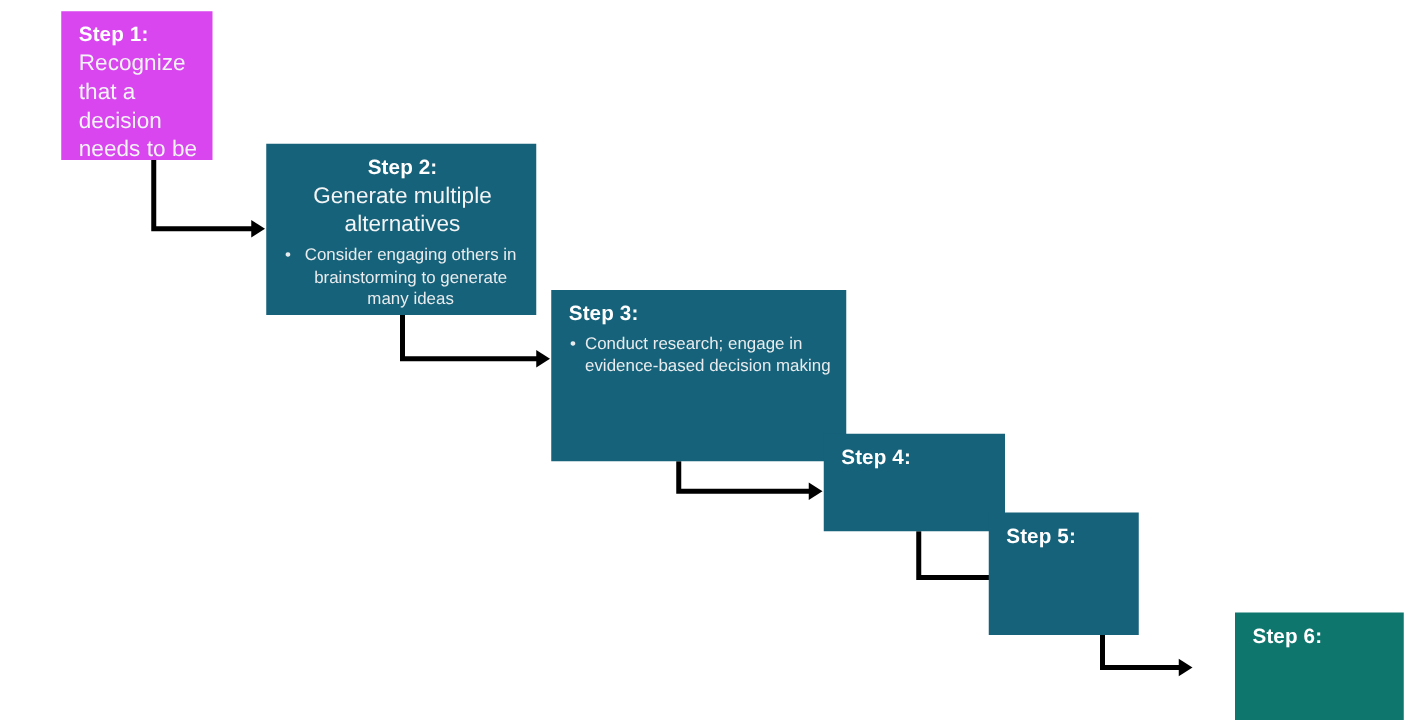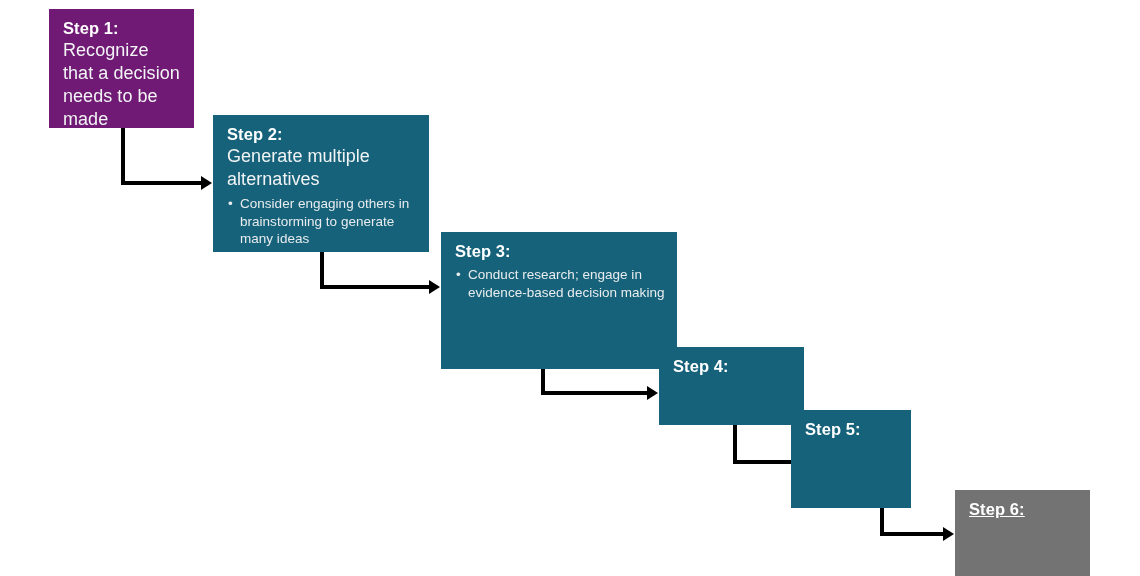--- a/index.html
+++ b/index.html
@@ -103,39 +103,39 @@
         <path d="M 14 14 L 14 51 L 89 51" fill="none" stroke="#000000" stroke-width="4" stroke-linecap="butt"></path>
         <polygon points="99,51 88,44 88,58" fill="#000000"></polygon>
       </svg>
     </div>
     <div class="connector" style="left: 868px; top: 494px; width: 100px; height: 54px;">
       <svg width="100" height="54" viewBox="0 0 100 54">
         <path d="M 14 14 L 14 40 L 76 40" fill="none" stroke="#000000" stroke-width="4" stroke-linecap="butt"></path>
         <polygon points="86,40 75,33 75,47" fill="#000000"></polygon>
       </svg>
     </div>
-    <div class="step-box" style="left: 49px; top: 9px; width: 145px; height: 119px; background: #701a75;">
+    <div class="step-box" style="left: 49px; top: 9px; width: 121px; height: 119px; background: #d946ef;">
       <span class="step-label">Step 1:</span>
       <span class="step-text">Recognize that a decision needs to be made</span>
     </div>
-    <div class="step-box" style="left: 213px; top: 115px; width: 216px; height: 137px; background: rgb(22, 98, 122);">
+    <div class="step-box" style="left: 213px; top: 115px; width: 216px; height: 137px; background: rgb(22, 98, 122); text-align: center;">
       <span class="step-label">Step 2:</span>
       <span class="step-text">Generate multiple alternatives</span>
       <ul class="step-bullets">
         <li><span class="bullet-dot">•</span><span>Consider engaging others in brainstorming to generate many ideas</span></li>
       </ul>
     </div>
     <div class="step-box" style="left: 441px; top: 232px; width: 236px; height: 137px; background: rgb(22, 98, 122);">
       <span class="step-label">Step 3:</span>
       <ul class="step-bullets">
         <li><span class="bullet-dot">•</span><span>Conduct research; engage in evidence-based decision making</span></li>
       </ul>
     </div>
     <div class="step-box" style="left: 659px; top: 347px; width: 145px; height: 78px; background: rgb(22, 98, 122);">
       <span class="step-label">Step 4:</span>
     </div>
     <div class="step-box" style="left: 791px; top: 410px; width: 120px; height: 98px; background: rgb(22, 98, 122);">
       <span class="step-label">Step 5:</span>
     </div>
-    <div class="step-box" style="left: 955px; top: 490px; width: 135px; height: 86px; background: #737373; text-decoration: underline;">
+    <div class="step-box" style="left: 988px; top: 490px; width: 135px; height: 86px; background: #0f766e;">
       <span class="step-label">Step 6:</span>
     </div>
   </div>
 
 </body></html>

